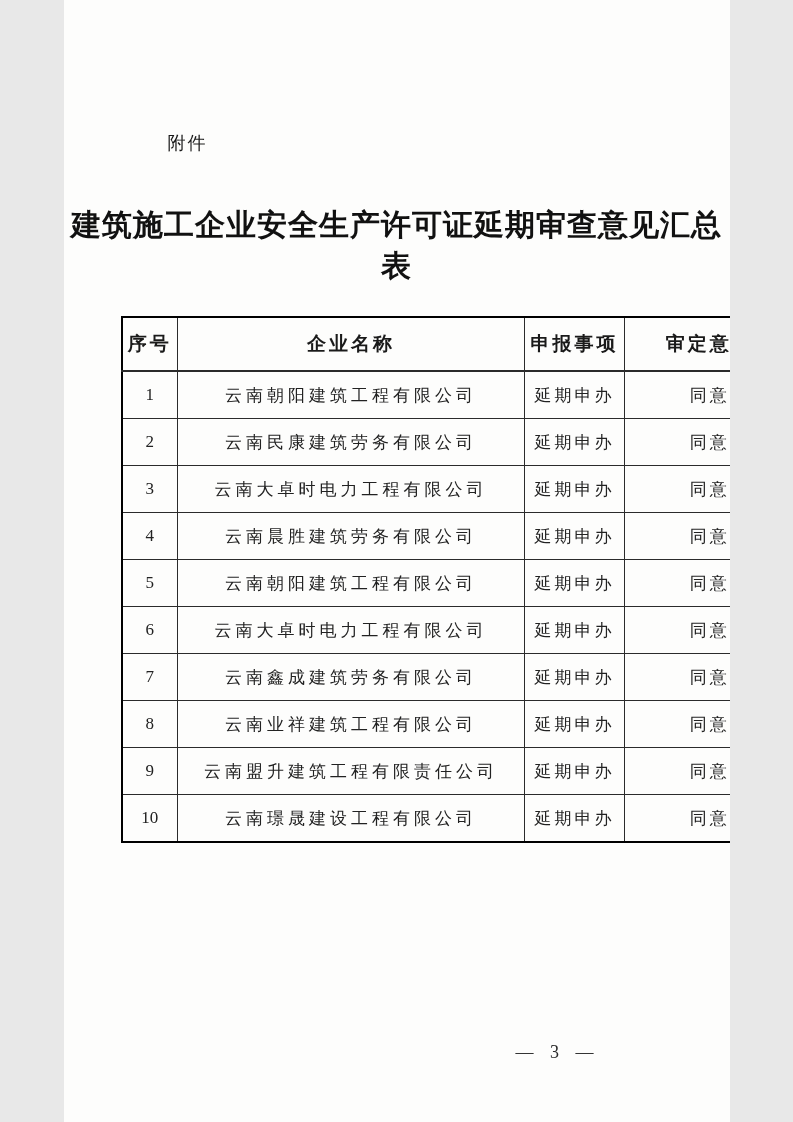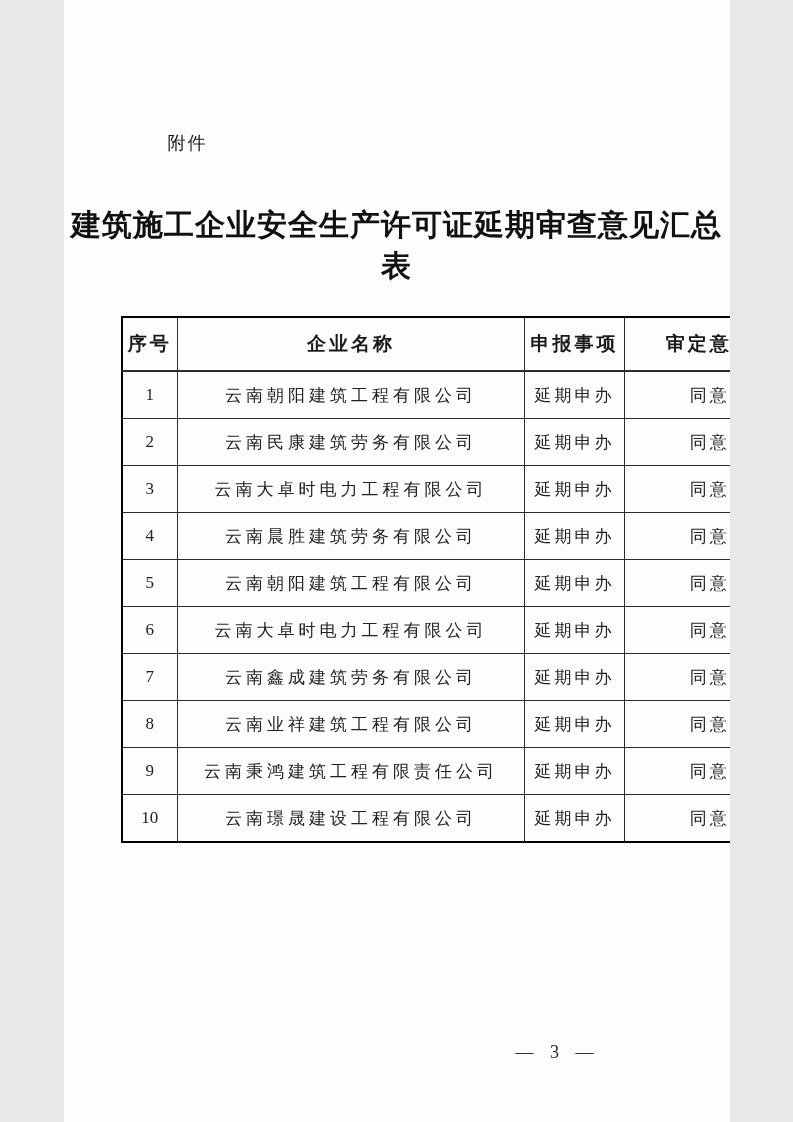--- a/index.html
+++ b/index.html
@@ -155,21 +155,21 @@
           <td data-name="review-opinion">同意</td>
         </tr>
         <tr data-name="table-row">
           <td data-name="row-number">8</td>
           <td data-name="company-name">云南业祥建筑工程有限公司</td>
           <td data-name="application-item">延期申办</td>
           <td data-name="review-opinion">同意</td>
         </tr>
         <tr data-name="table-row">
           <td data-name="row-number">9</td>
-          <td data-name="company-name">云南秉鸿建筑工程有限责任公司</td>
+          <td data-name="company-name">云南盟升建筑工程有限责任公司</td>
           <td data-name="application-item">延期申办</td>
           <td data-name="review-opinion">同意</td>
         </tr>
         <tr data-name="table-row">
           <td data-name="row-number">10</td>
           <td data-name="company-name">云南璟晟建设工程有限公司</td>
           <td data-name="application-item">延期申办</td>
           <td data-name="review-opinion">同意</td>
         </tr>
       </tbody>

